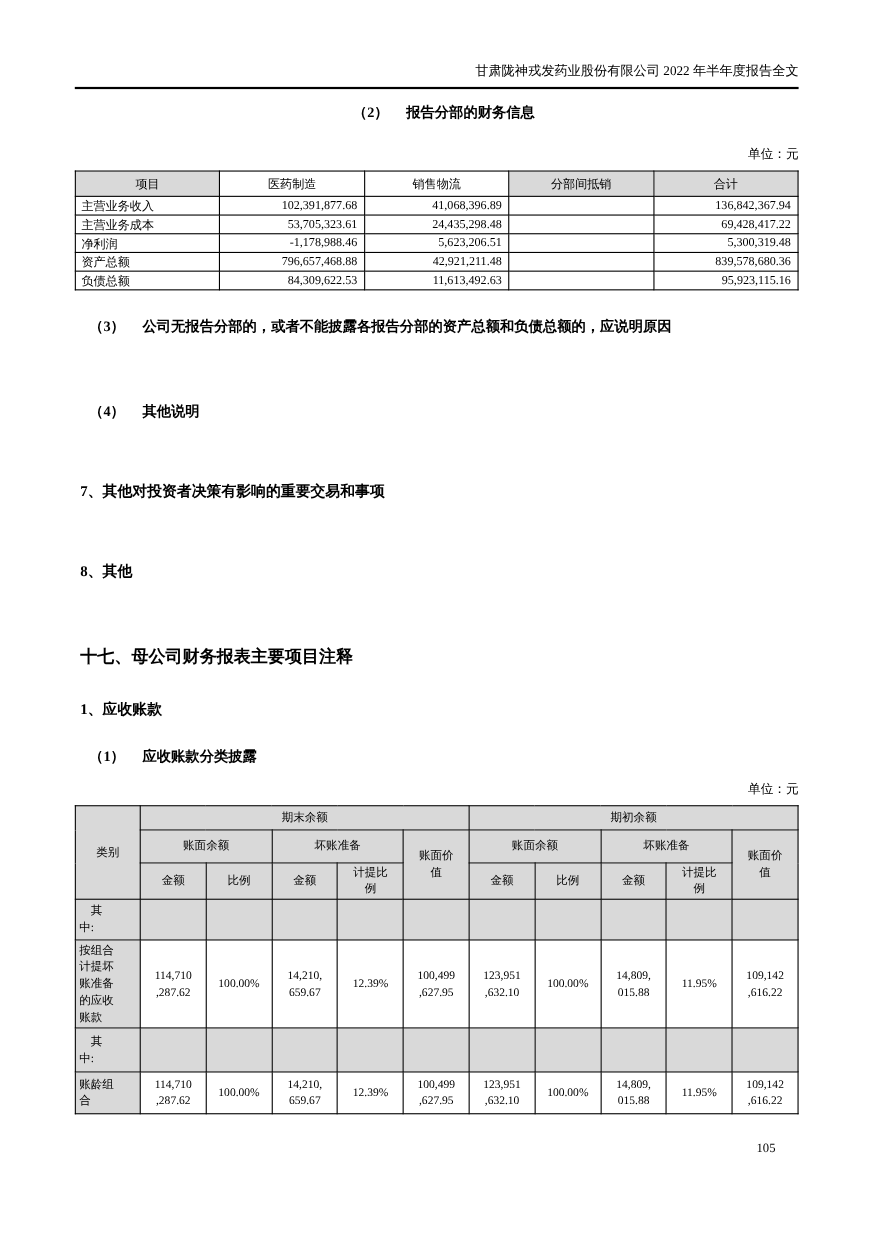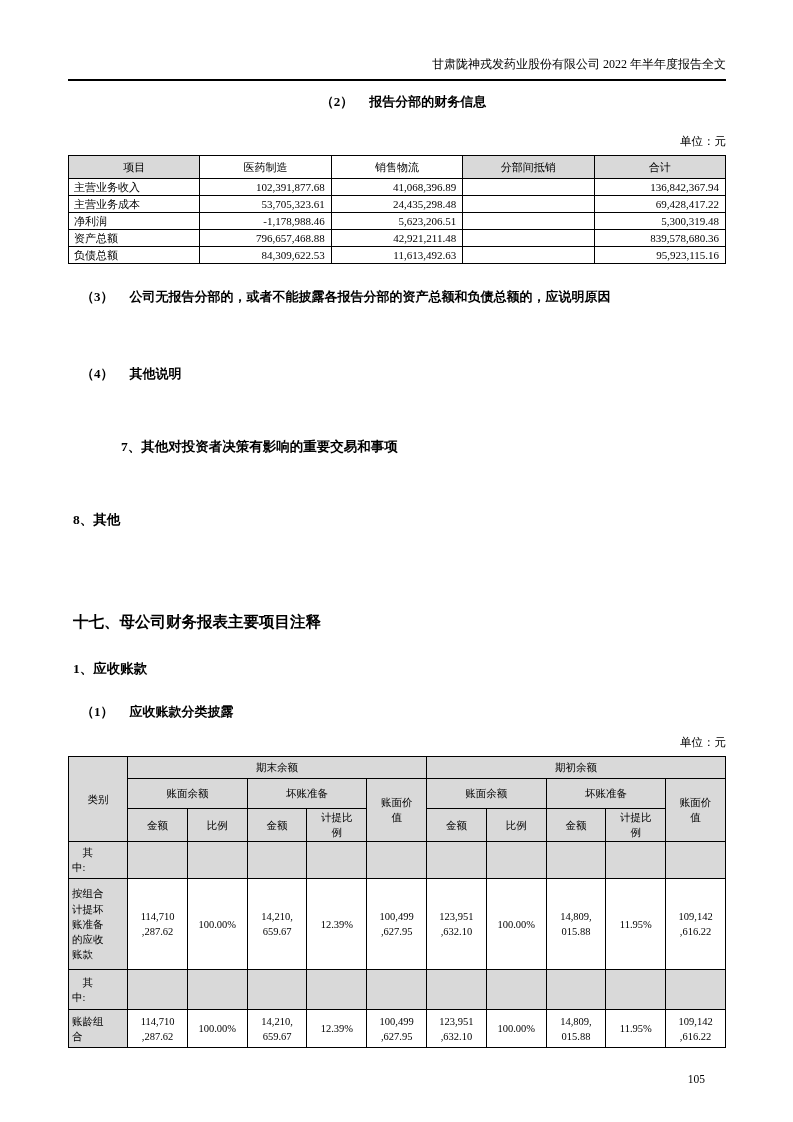--- a/index.html
+++ b/index.html
@@ -18,23 +18,23 @@
 
   
   .hd { font-weight:bold; }
   .h-paren { padding-left:13px; font-size:13px; line-height:17px; }
   .h-top   { padding-left:5px;  font-size:13.5px; line-height:17px; }
   .h-chapter { padding-left:5px; font-size:15.5px; line-height:20px; }
   .h-label { margin-right:16px; }
   .m-s2  { margin-top:12px;text-align:center; }
   .m-s3  { margin-top:24px; }
   .m-s4  { margin-top:60px; }
-  .m-h7  { margin-top:56px;margin-left:48px; }
+  .m-h7  { margin-top:56px; }
   .m-h8  { margin-top:56px; }
-  .m-h17 { margin-top:84px; }
+  .m-h17 { margin-top:60px; }
   .m-h1  { margin-top:28px; }
   .m-s1  { margin-top:26px; }
 
   .unit-label { text-align:right; font-size:11.5px; line-height:14px; }
   .u1 { margin-top:24px; }
   .u2 { margin-top:15px; }
 
   
   table { border-collapse:collapse; width:100%; table-layout:fixed; }
   th, td { border:1px solid #000; vertical-align:middle; overflow:hidden; }
@@ -51,21 +51,21 @@
   
   .t2 { margin-top:7px; font-size:10.5px; border:1.5px solid #000; }
   .t2 th, .t2 td {
     text-align:center; white-space:pre-line; line-height:1.45; padding:1px 2px;
   }
   .t2 th { background:#d9d9d9; }
   .t2 tr.h1r { height:22px; }
   .t2 tr.h2r { height:30px; }
   .t2 tr.h3r { height:33px; }
   .t2 tr.sub1 { height:37px; }
-  .t2 tr.big  { height:91px; }
+  .t2 tr.big  { height:80px; }
   .t2 tr.sub2 { height:40px; }
   .t2 tr.last { height:38px; }
   .t2 td.label { text-align:left; padding-left:3px; background:#d9d9d9; }
   .t2 tr.subhead td { background:#d9d9d9; }
 
   
   .footer { margin-top:24px; text-align:right; padding-right:21px; font-size:11.5px; line-height:14px; }
 </style>
 </head>
 <body>

